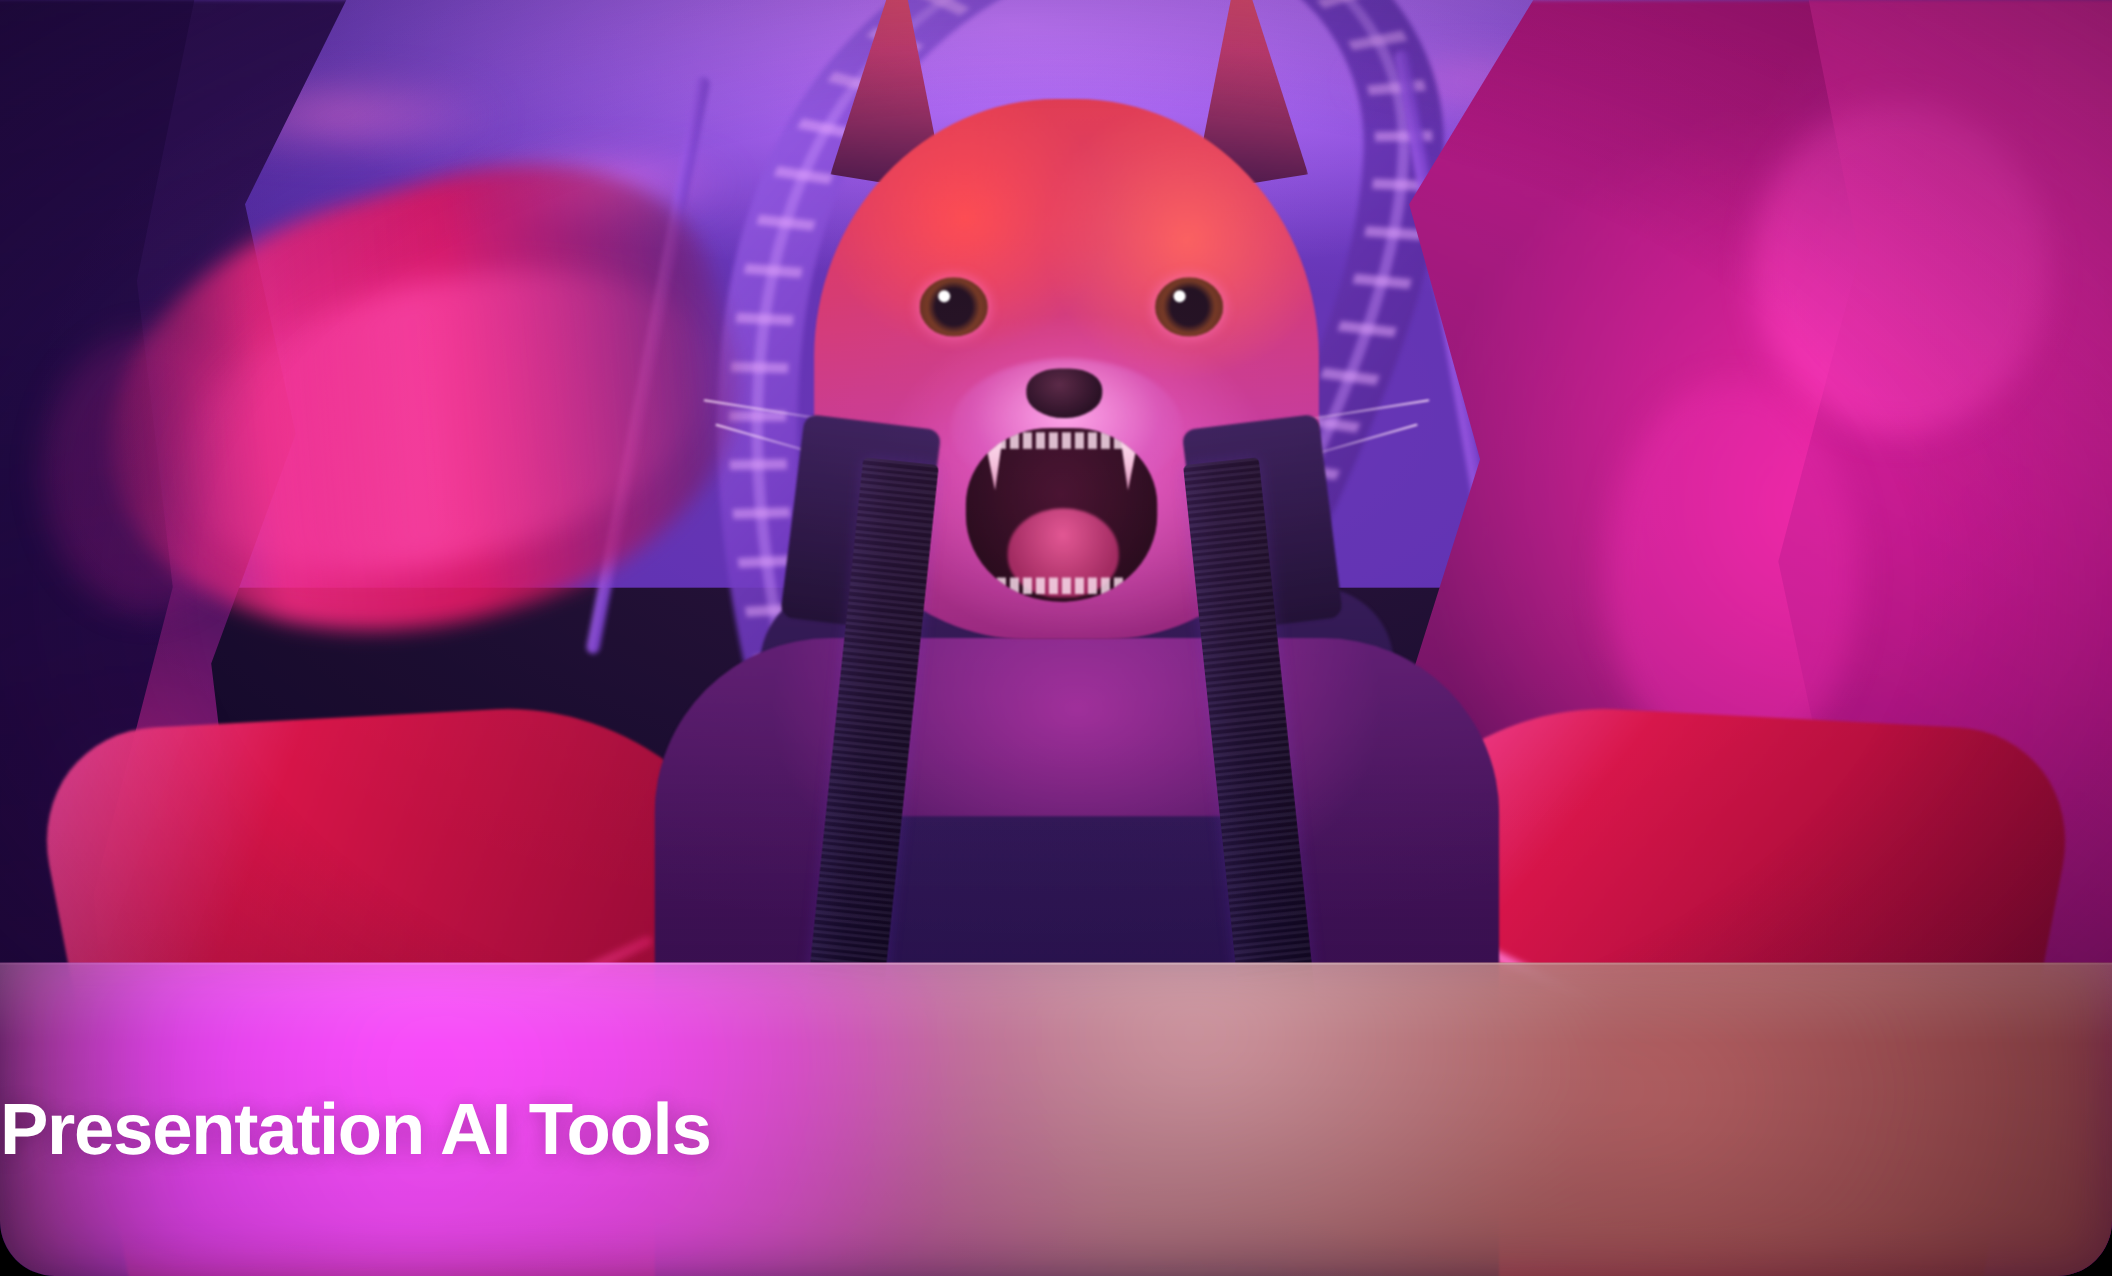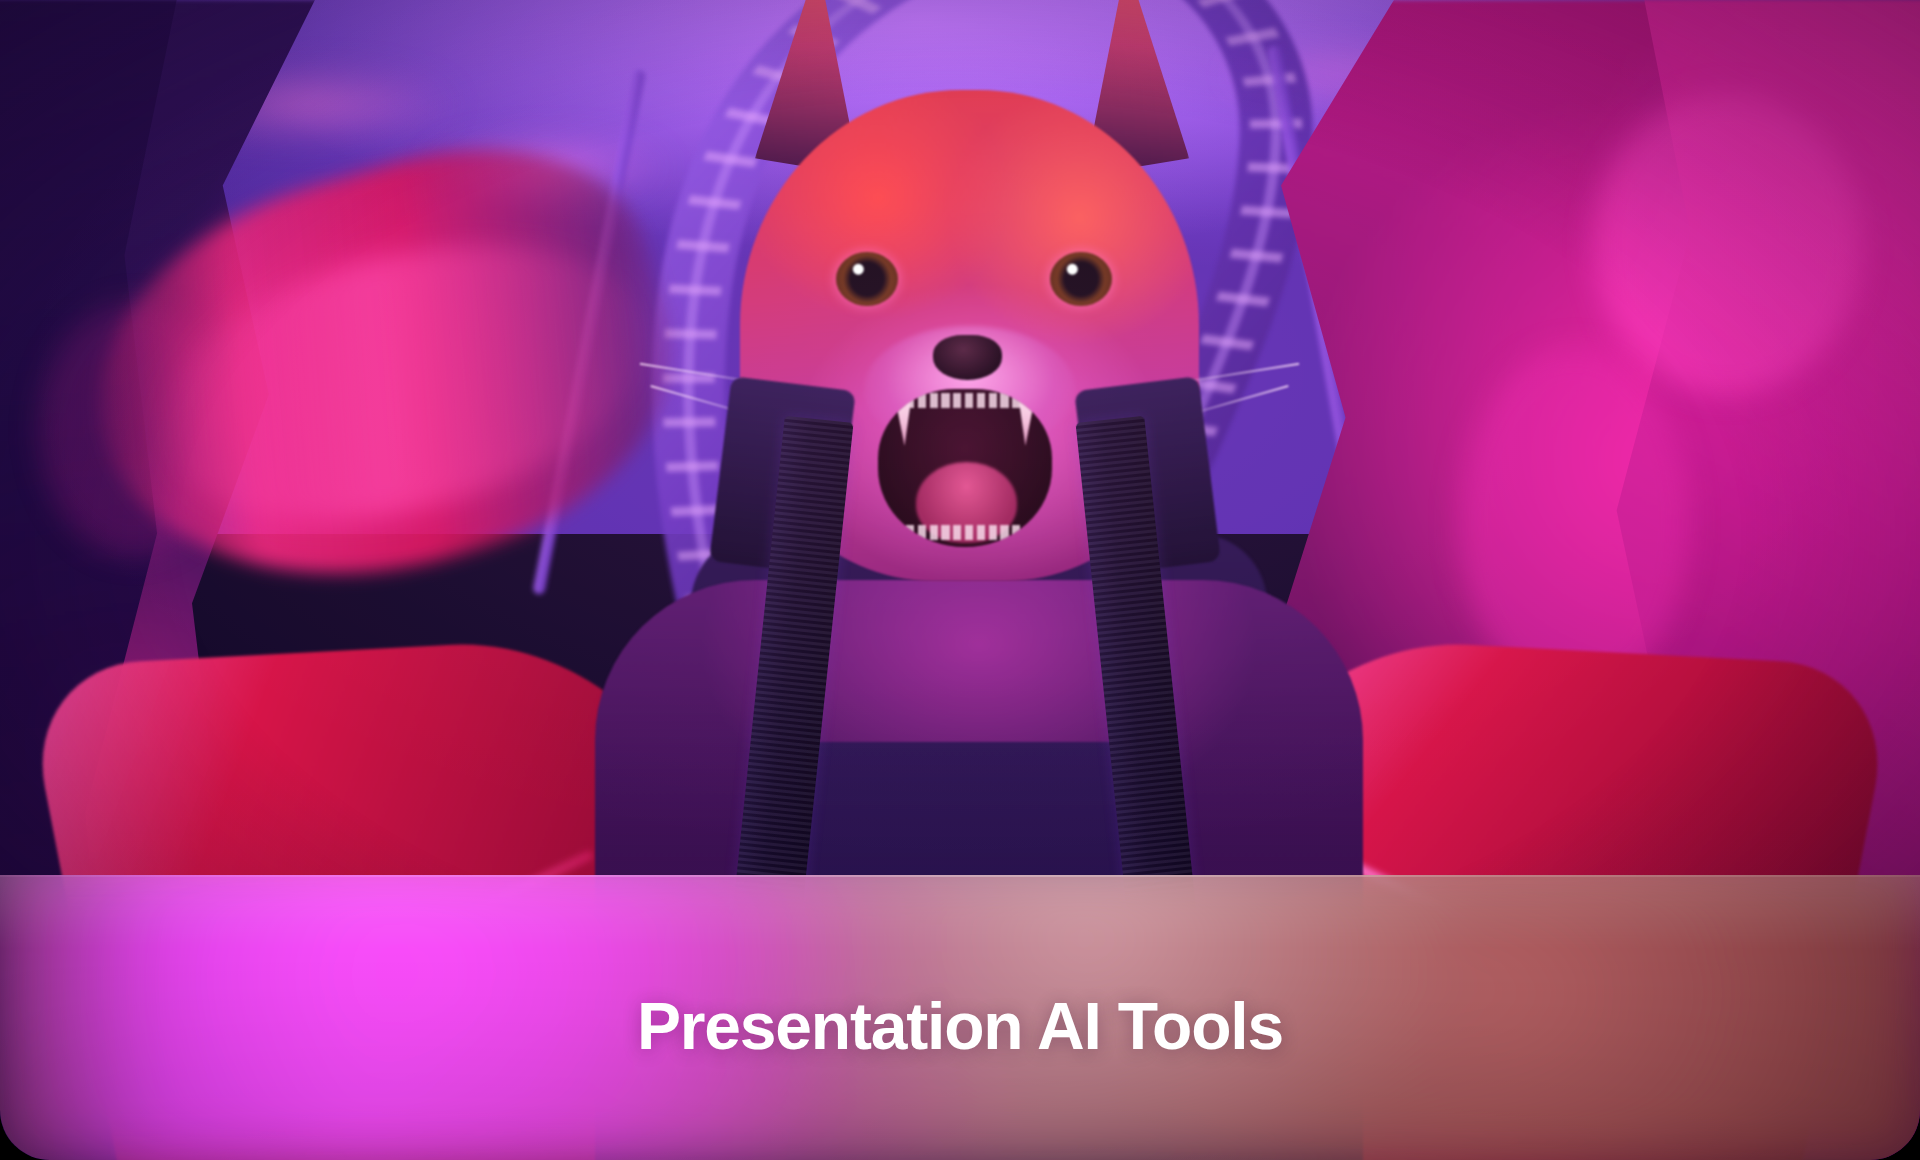--- a/index.html
+++ b/index.html
@@ -290,21 +290,21 @@
   #hero-vignette{
     position:absolute; inset:0;
     background:radial-gradient(ellipse 78% 72% at 50% 46%, rgba(0,0,0,0) 52%, rgba(8,2,20,.55) 100%);
     pointer-events:none;
   }
 
   
   #caption-bar{
     position:absolute; left:0; bottom:0;
     width:100%; height:285px;
-    display:flex; align-items:center; justify-content:center;
+    display:flex; align-items:center; 
     overflow:hidden;
     border-radius:0 0 50px 50px;
   }
   #caption-bar-bg{
     position:absolute; inset:-40px -20px -20px -20px;
     background:
       radial-gradient(ellipse 34% 120% at 22% 40%, rgba(232,84,232,.95) 0%, rgba(232,84,232,0) 72%),
       radial-gradient(ellipse 26% 110% at 57% 30%, rgba(214,170,178,.75) 0%, rgba(214,170,178,0) 74%),
       radial-gradient(ellipse 30% 120% at 78% 46%, rgba(196,120,120,.6) 0%, rgba(196,120,120,0) 76%),
       linear-gradient(92deg,

